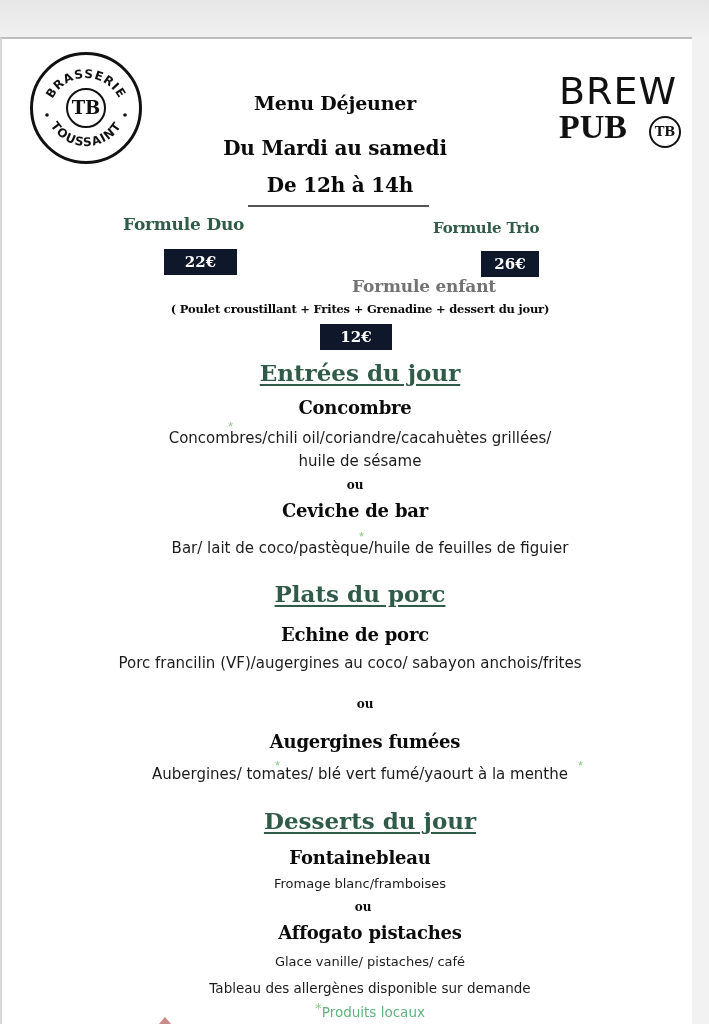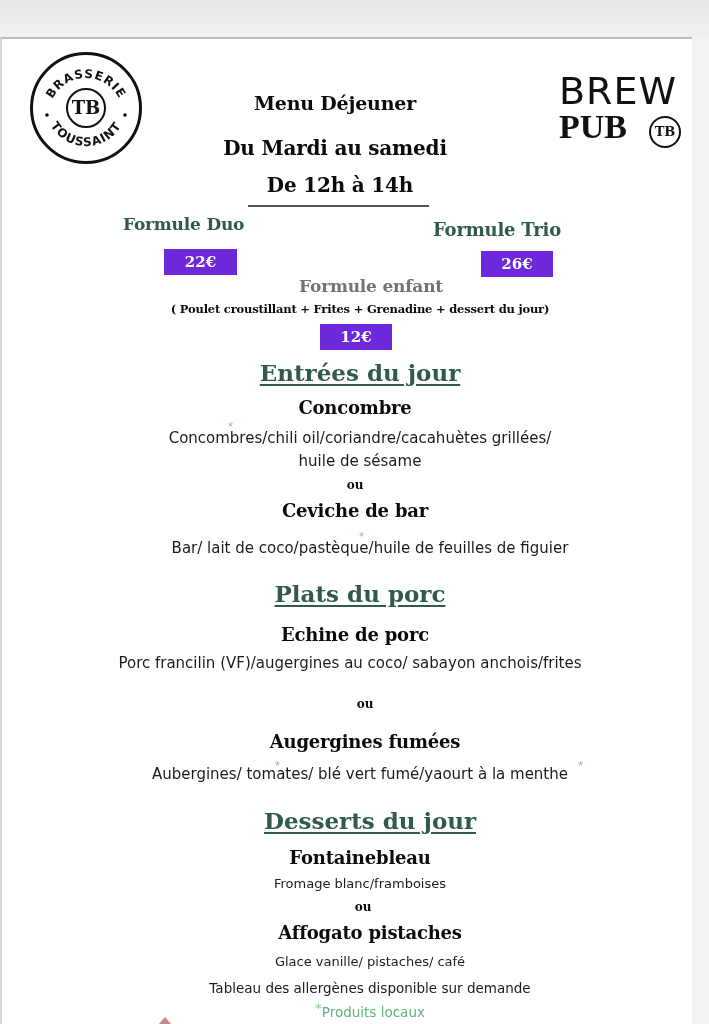--- a/index.html
+++ b/index.html
@@ -18,24 +18,24 @@
   .right-strip {
     position:absolute; left:692px; top:37px; width:17px; height:987px;
     background:#f2f2f2;
   }
   .abs { position:absolute; }
   .center { text-align:center; }
   .serifb {
     font-family: "DejaVu Serif", "Liberation Serif", serif;
     font-weight:bold; color:#0b0b0b; letter-spacing:-0.2px;
   }
-  .green { color:#2f5b48; }
+  .green { color:#2f5b48;text-align:right; }
   .sans { font-family: "DejaVu Sans", "Liberation Sans", sans-serif; color:#1c1c1c; }
   .price {
-    background:#6d28d9; color:#ffffff;
+    background:#0f172a; color:#ffffff;
     font-family: "DejaVu Serif", serif; font-weight:bold;
     font-size:15px; text-align:center; line-height:26px; height:26px;
   }
   .section-title {
     font-family: "DejaVu Serif", serif; font-weight:bold; color:#2f5b48;
     font-size:23px; text-decoration:underline; text-underline-offset:3px;
     text-decoration-thickness:2px;
   }
   .dish { font-size:18px; }
   .desc { font-size:15px; }
@@ -97,22 +97,22 @@
 <div class="pub-badge">TB</div>
 
 <div class="abs center serifb" style="left:200px;width:270px;top:92px;font-size:19px;">Menu Déjeuner</div>
 <div class="abs center serifb" style="left:180px;width:310px;top:136px;font-size:20px;">Du Mardi au samedi</div>
 <div class="abs center serifb" style="left:210px;width:260px;top:173px;font-size:20px;">De 12h à 14h</div>
 <div class="abs" style="left:248px;top:205px;width:181px;height:2px;background:#555;"></div>
 
 <div class="abs serifb green" style="left:123px;top:214px;font-size:17px;color:#2f5b48;">Formule Duo</div>
 <div class="abs price" style="left:164px;top:249px;width:73px;">22€</div>
 
-<div class="abs serifb green" style="left:433px;top:219px;font-size:18px;color:#2f5b48;">Formule Trio</div>
-<div class="abs price" style="left:481px;top:251px;width:72px;">26€</div>
+<div class="abs serifb green" style="left:433px;top:219px;font-size:15px;color:#2f5b48;">Formule Trio</div>
+<div class="abs price" style="left:481px;top:251px;width:58px;">26€</div>
 
 <div class="abs center serifb green" style="left:246px;width:250px;top:276px;font-size:17px;color:#737373;">Formule enfant</div>
 <div class="abs center serifb" style="left:110px;width:500px;top:302px;font-size:11.5px;">( Poulet croustillant + Frites + Grenadine + dessert du jour)</div>
 <div class="abs price" style="left:320px;top:324px;width:72px;">12€</div>
 
 <div class="abs center section-title" style="left:200px;width:320px;top:359px;">Entrées du jour</div>
 <div class="abs center serifb dish" style="left:200px;width:310px;top:397px;">Concombre</div>
 <span class="star" style="left:228px;top:419px;">*</span>
 <div class="abs center sans desc" style="left:100px;width:520px;top:429px;">Concombres/chili oil/coriandre/cacahuètes grillées/</div>
 <div class="abs center sans desc" style="left:200px;width:320px;top:452px;">huile de sésame</div>

